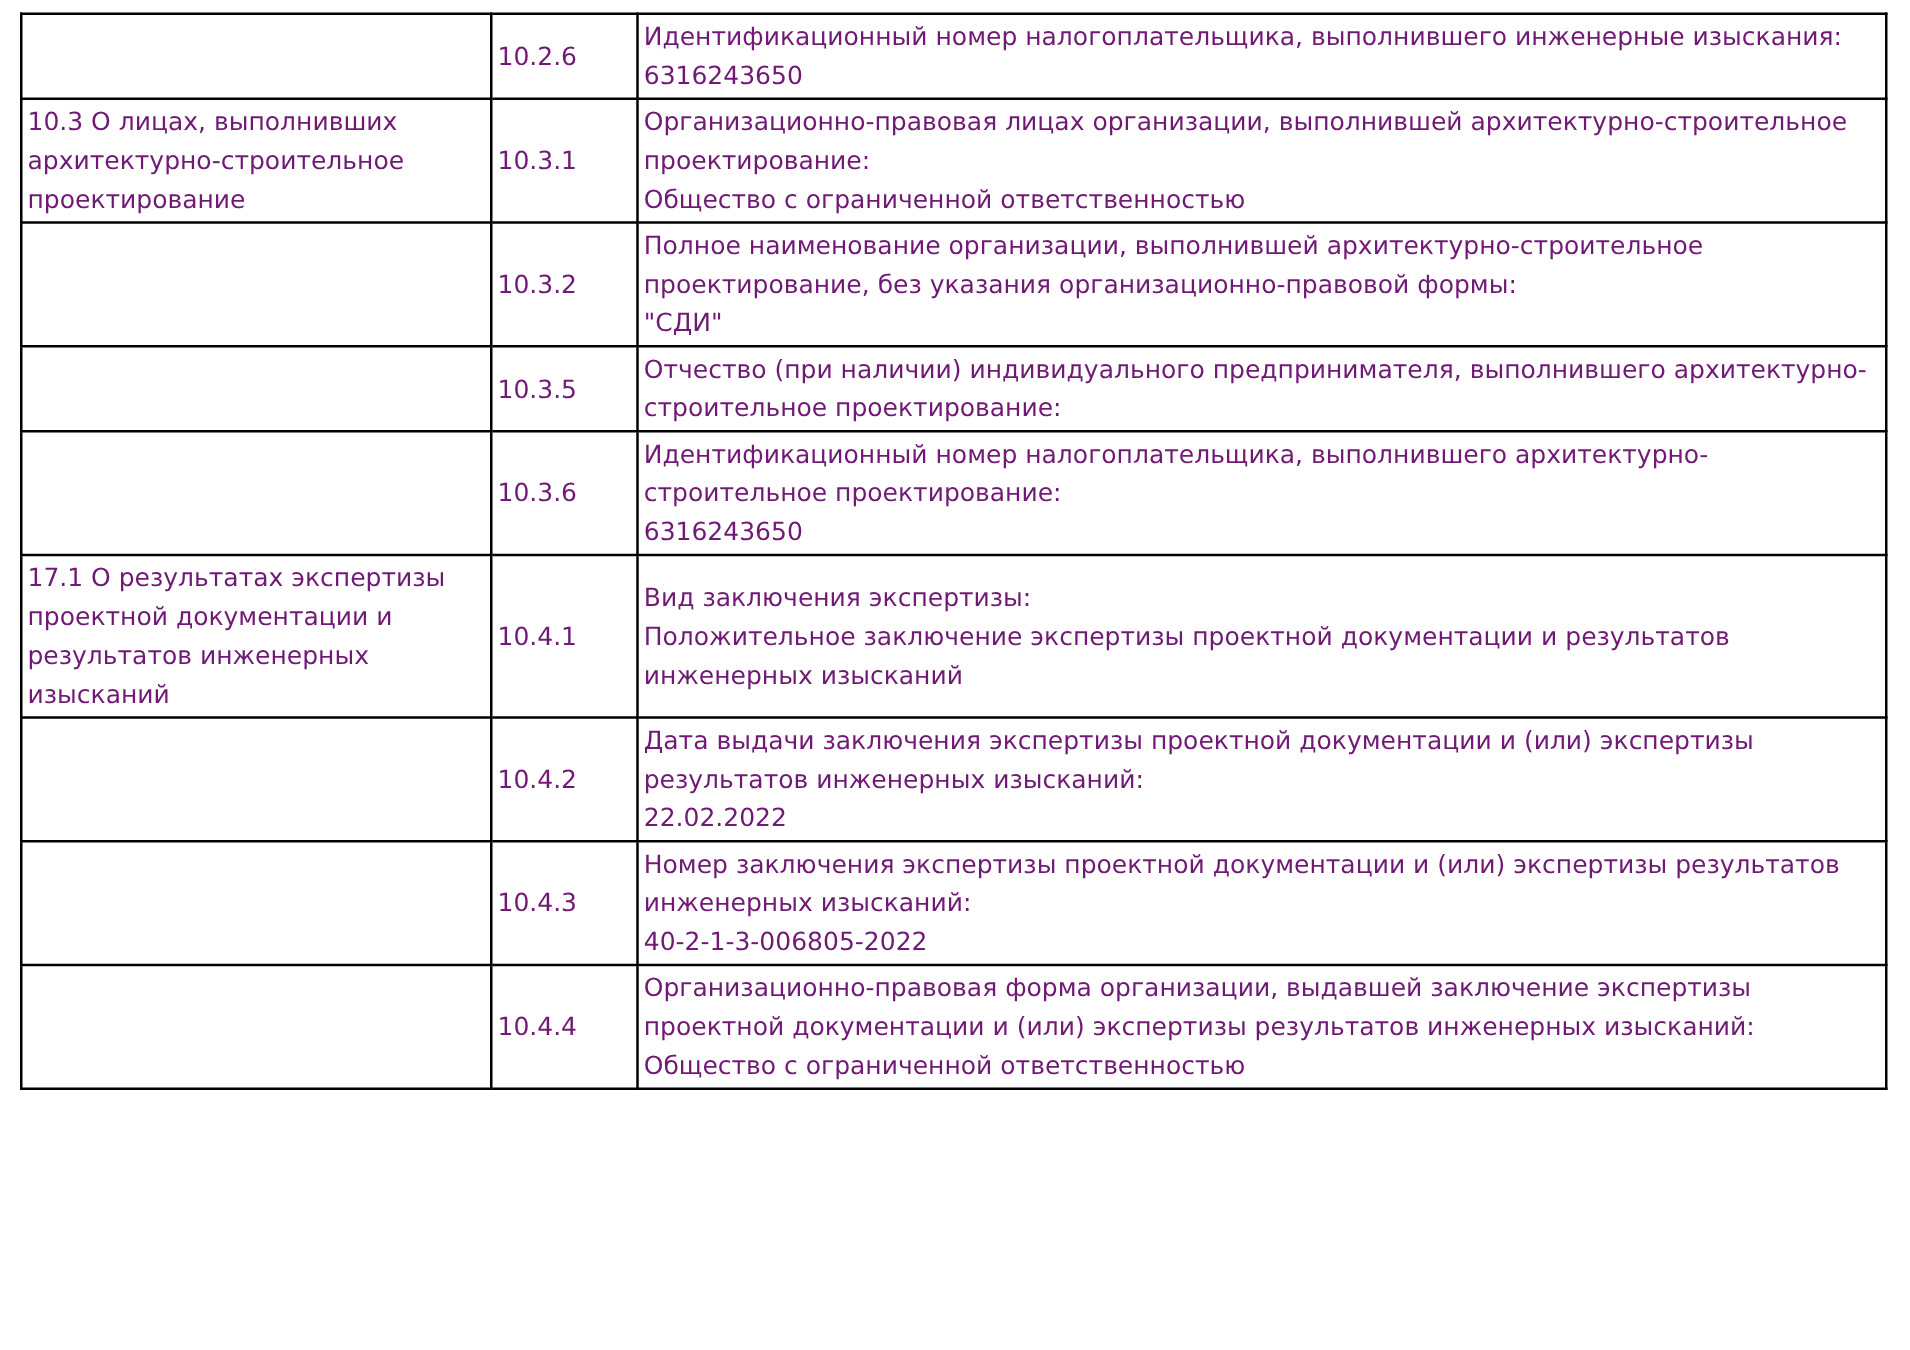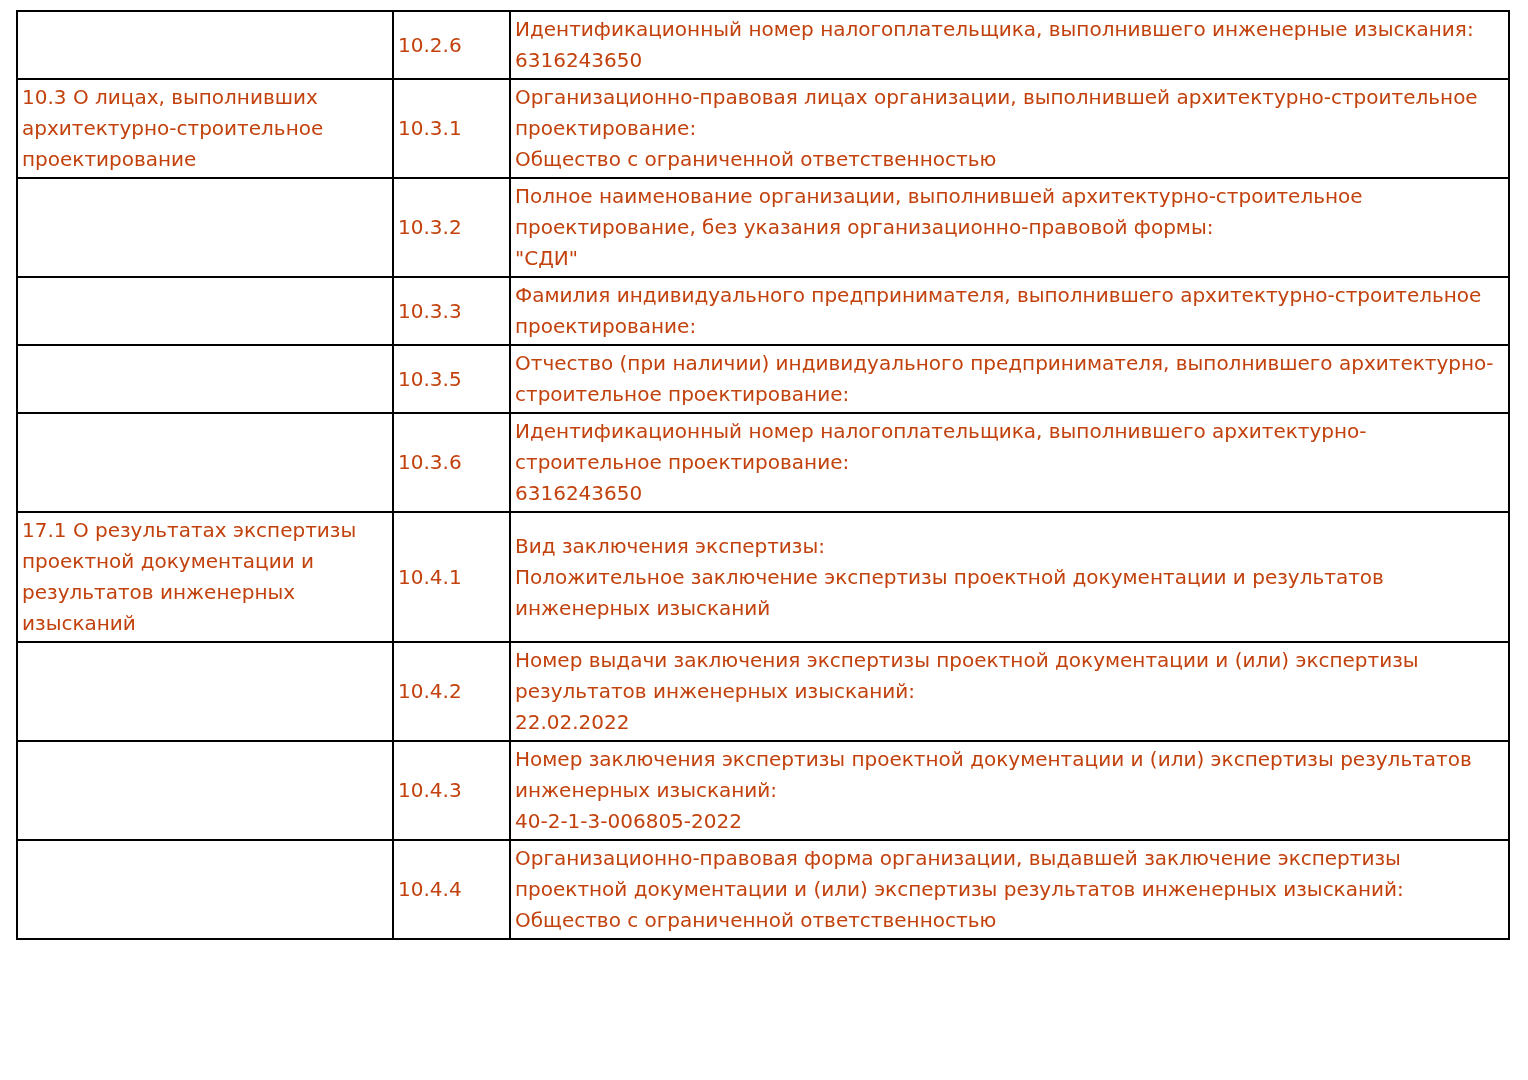--- a/index.html
+++ b/index.html
@@ -17,21 +17,21 @@
   table.decl-table {
     position: absolute;
     left: 16px;
     top: 10px;
     width: 1494px;
     border-collapse: collapse;
     table-layout: fixed;
     font-family: "DejaVu Sans", "Liberation Sans", sans-serif;
     font-size: 20px;
     line-height: 31px;
-    color: #c2410c;
+    color: #701a75;
   }
   table.decl-table td {
     border: 2px solid #000000;
     vertical-align: middle;
     padding: 2px 4px;
     overflow: hidden;
     word-wrap: break-word;
   }
   td.section-cell { width: 366px; }
   td.code-cell    { width: 107px; }
@@ -78,32 +78,20 @@
     <td class="content-cell">
       <div class="field-label">Полное наименование организации, выполнившей архитектурно-строительное проектирование, без указания организационно-правовой формы:</div>
       <div class="field-value">"СДИ"</div>
     </td>
   </tr>
         <tr>
     <td class="section-cell">
       <span></span>
     </td>
     <td class="code-cell">
-      <span>10.3.3</span>
-    </td>
-    <td class="content-cell">
-      <div class="field-label">Фамилия индивидуального предпринимателя, выполнившего архитектурно-строительное проектирование:</div>
-
-    </td>
-  </tr>
-        <tr>
-    <td class="section-cell">
-      <span></span>
-    </td>
-    <td class="code-cell">
       <span>10.3.5</span>
     </td>
     <td class="content-cell">
       <div class="field-label">Отчество (при наличии) индивидуального предпринимателя, выполнившего архитектурно-строительное проектирование:</div>
 
     </td>
   </tr>
         <tr>
     <td class="section-cell">
       <span></span>
@@ -129,21 +117,21 @@
     </td>
   </tr>
         <tr>
     <td class="section-cell">
       <span></span>
     </td>
     <td class="code-cell">
       <span>10.4.2</span>
     </td>
     <td class="content-cell">
-      <div class="field-label">Номер выдачи заключения экспертизы проектной документации и (или) экспертизы результатов инженерных изысканий:</div>
+      <div class="field-label">Дата выдачи заключения экспертизы проектной документации и (или) экспертизы результатов инженерных изысканий:</div>
       <div class="field-value">22.02.2022</div>
     </td>
   </tr>
         <tr>
     <td class="section-cell">
       <span></span>
     </td>
     <td class="code-cell">
       <span>10.4.3</span>
     </td>

